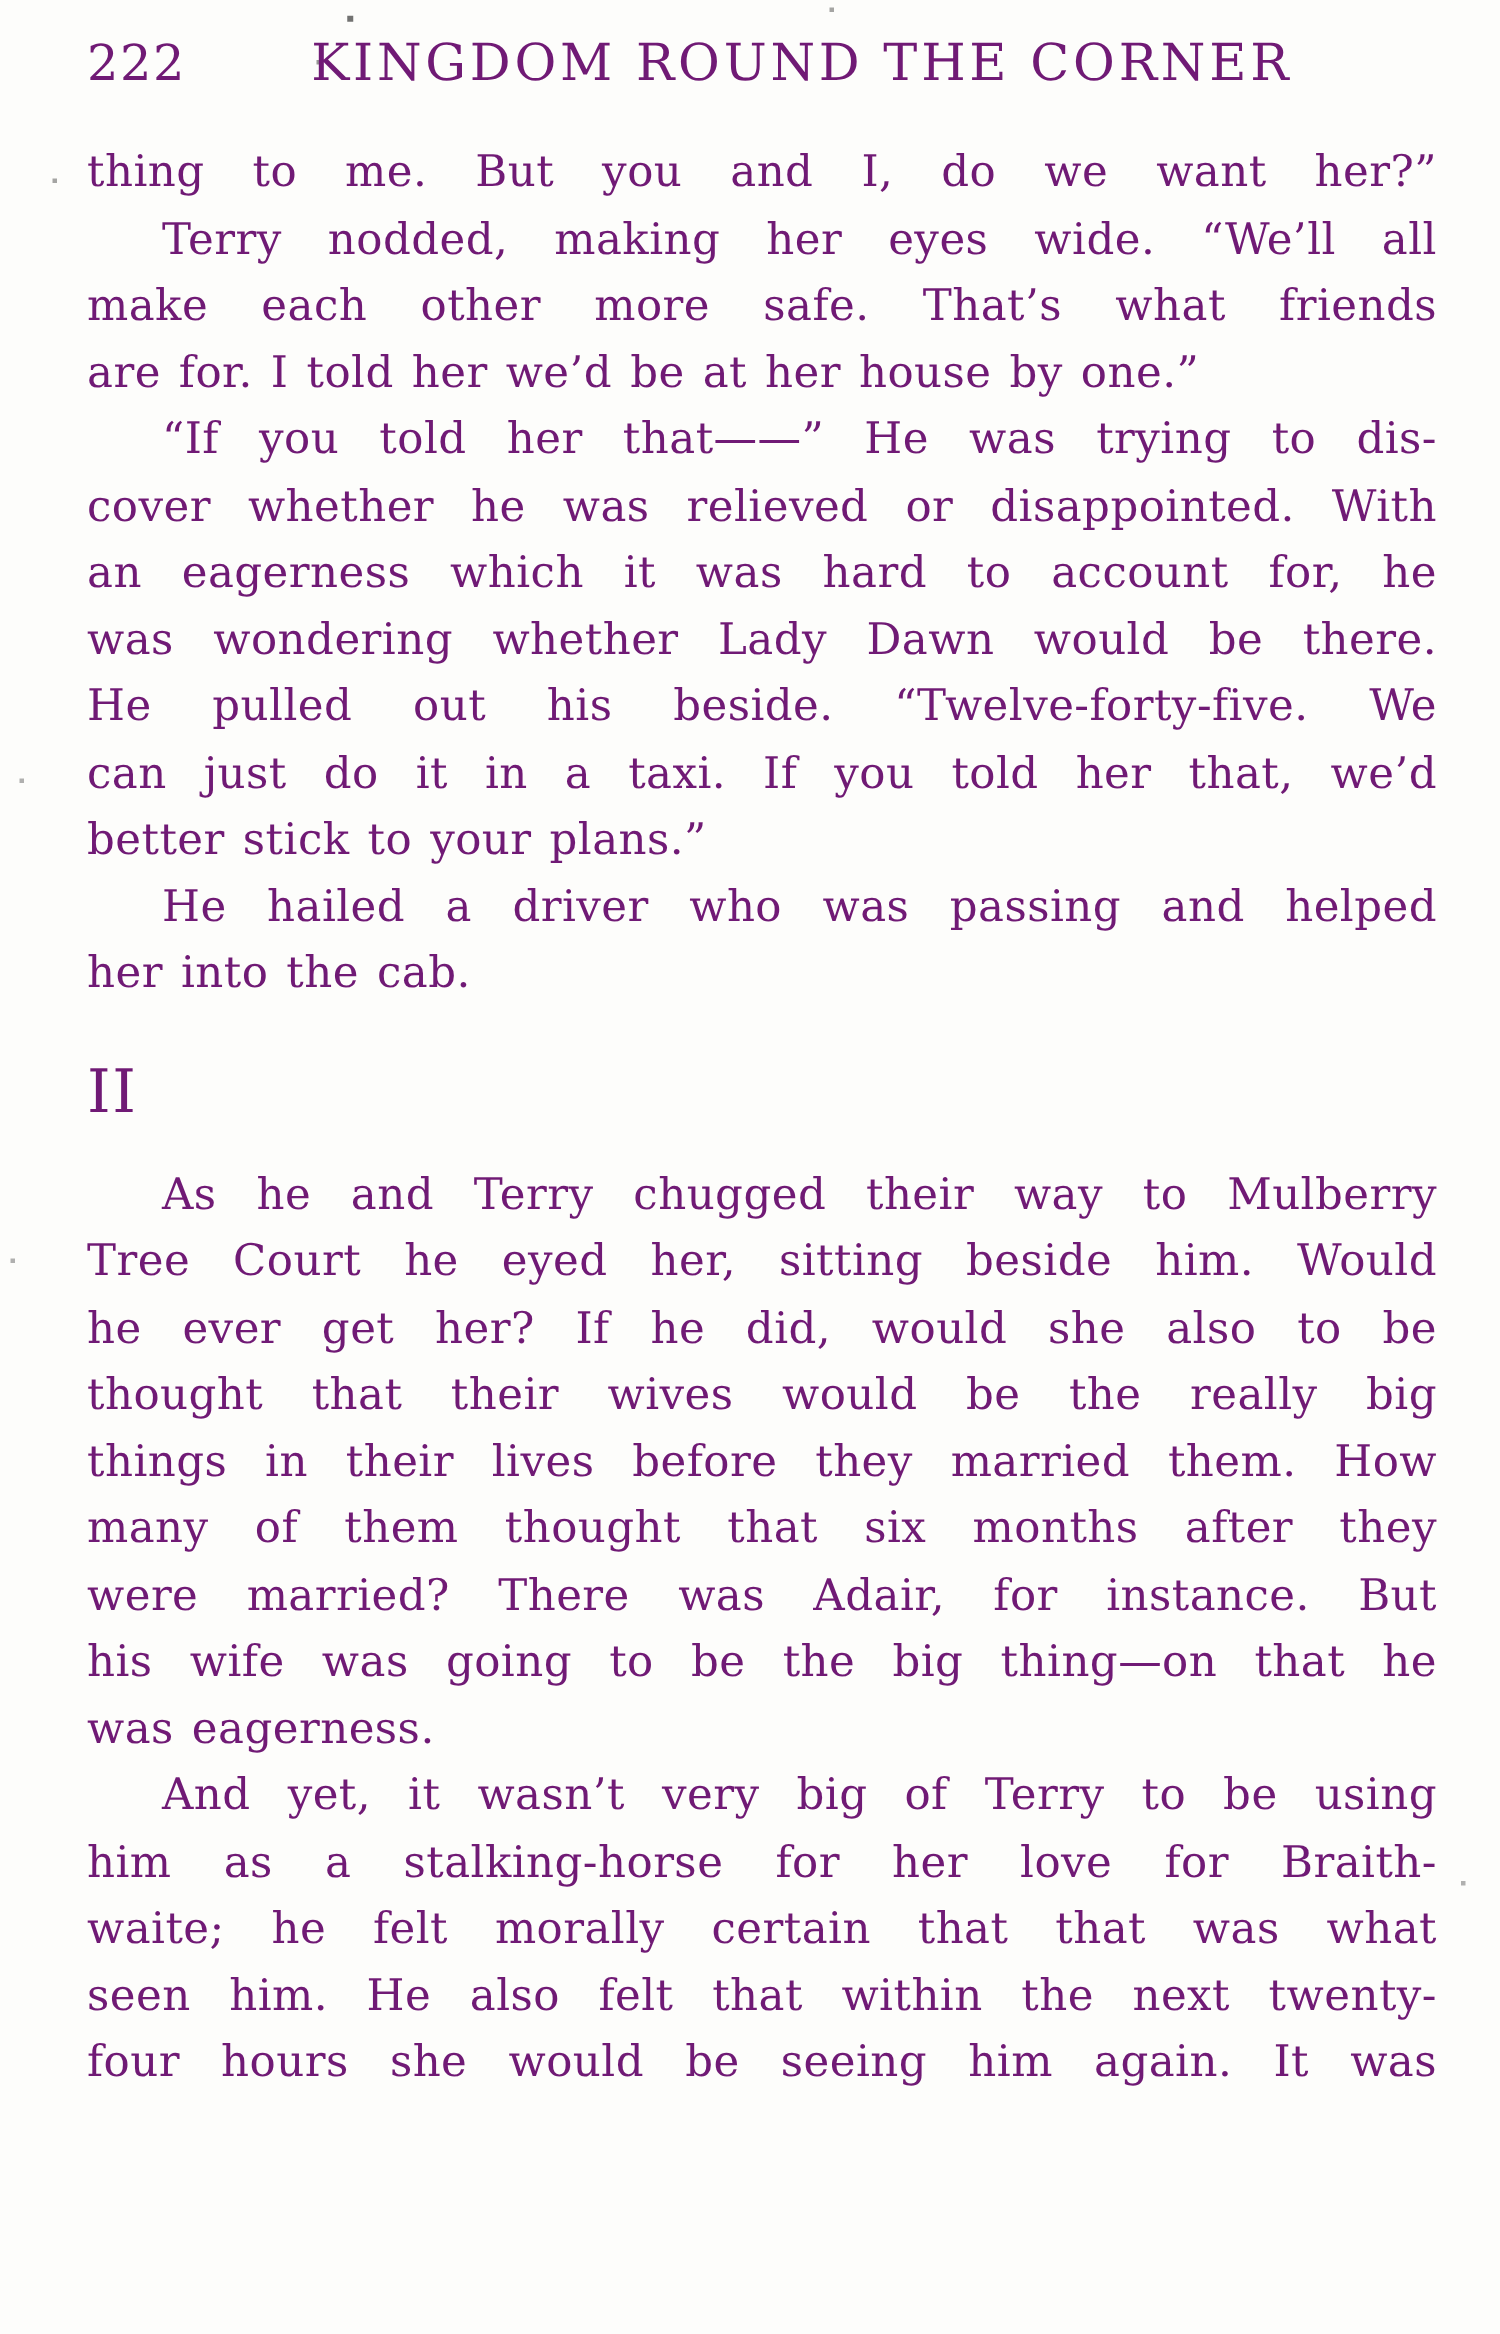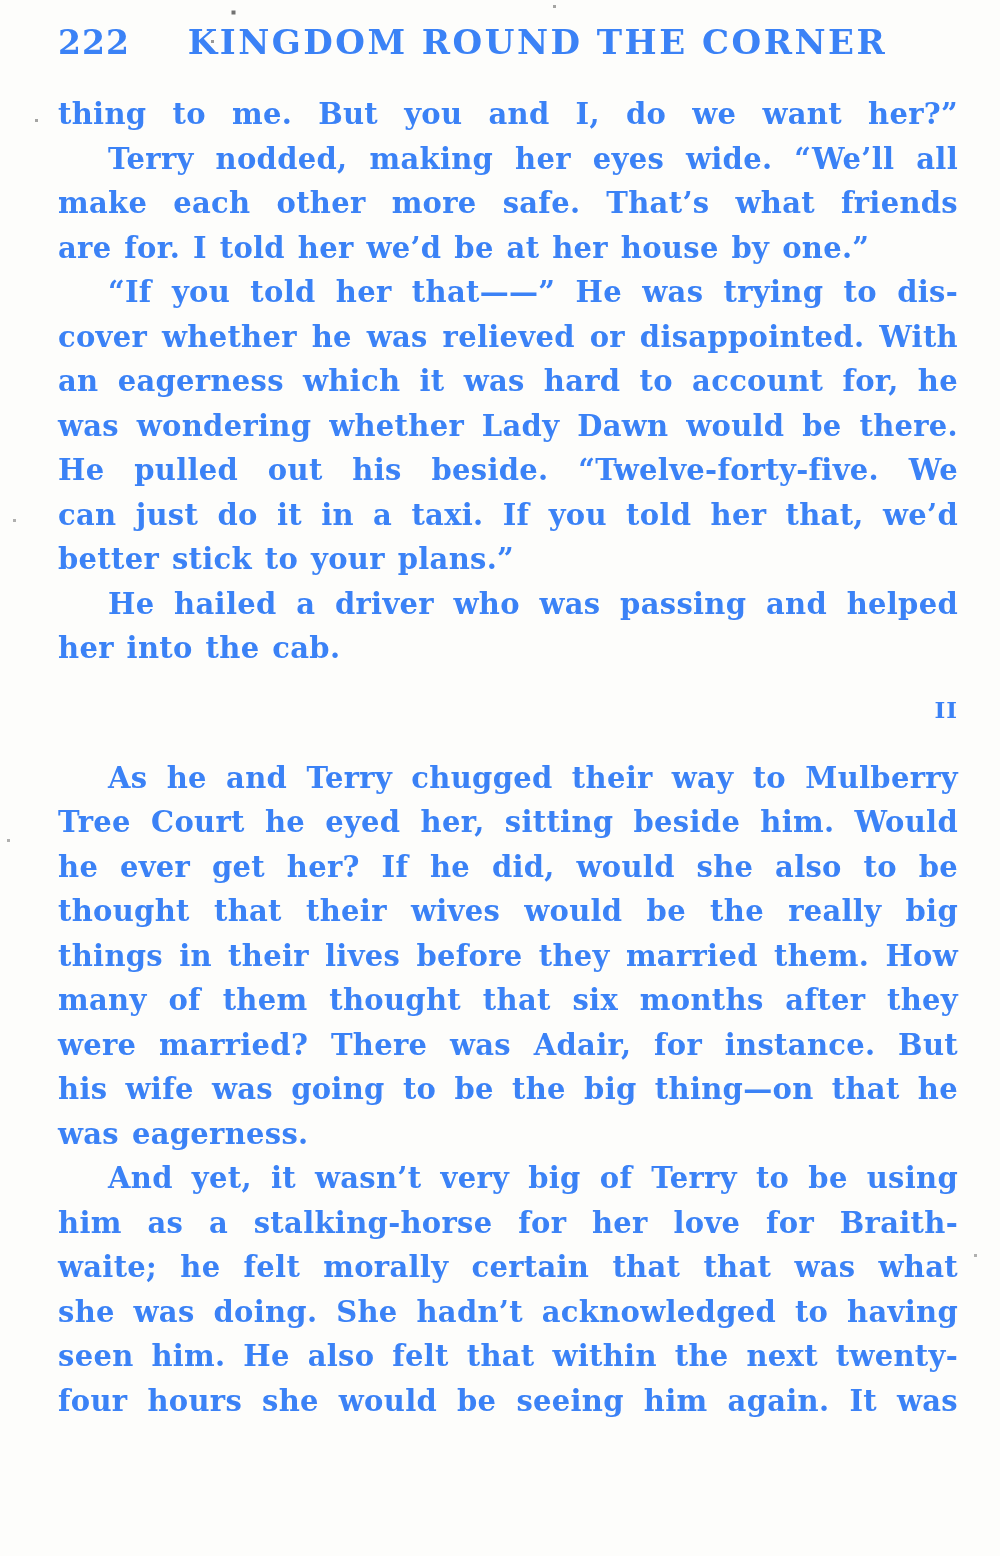--- a/index.html
+++ b/index.html
@@ -5,23 +5,23 @@
   html, body {
     margin: 0;
     padding: 0;
     background: #ffffff;
   }
   .page {
     position: relative;
     width: 1000px;
     height: 1556px;
     background: #fdfdfb;
-    color: #3b82f6;
+    color: #701a75;
     font-family: "DejaVu Serif", "Liberation Serif", serif;
-    font-weight: 700;
+    font-weight: 400;
     overflow: hidden;
   }
   .running-head {
     position: absolute;
     top: 22px;
     left: 58px;
     right: 55px;
     display: flex;
     align-items: baseline;
   }
@@ -47,25 +47,25 @@
     font-size: 29px;
     line-height: 44.5px;
     letter-spacing: 0.3px;
     word-spacing: 2.5px;
     text-align: justify;
     text-align-last: justify;
   }
   .line.para-end { text-align-last: left; }
   .line.indent { text-indent: 50px; }
   .section-heading {
-    font-size: 23px;
+    font-size: 40px;
     line-height: 44px;
-    text-align: right;
+    text-align: left;
     letter-spacing: 1px;
-    margin: 17px 0 24px 0;
+    margin: 35px 0 24px 0;
   }
   
   .noise {
     position: absolute;
     top: 0; left: 0; width: 1px; height: 1px;
     background: transparent;
     box-shadow:
       233px 12px 0 1.5px rgba(0,0,0,0.55),
       212px 41px 0 1px rgba(0,0,0,0.4),
       554px 6px 0 1px rgba(0,0,0,0.35),
@@ -115,18 +115,17 @@
         <div class="line">things in their lives before they married them.  How</div>
         <div class="line">many of them thought that six months after they</div>
         <div class="line">were married?  There was Adair, for instance.  But</div>
         <div class="line">his wife was going to be the big thing—on that he</div>
         <div class="line para-end">was eagerness.</div>
       </div>
       <div class="paragraph">
         <div class="line indent">And yet, it wasn’t very big of Terry to be using</div>
         <div class="line">him as a stalking-horse for her love for Braith-</div>
         <div class="line">waite; he felt morally certain that that was what</div>
-        <div class="line">she was doing.  She hadn’t acknowledged to having</div>
         <div class="line">seen him.  He also felt that within the next twenty-</div>
         <div class="line">four hours she would be seeing him again.  It was</div>
       </div>
     </main>
 </div>
 
 </body></html>

